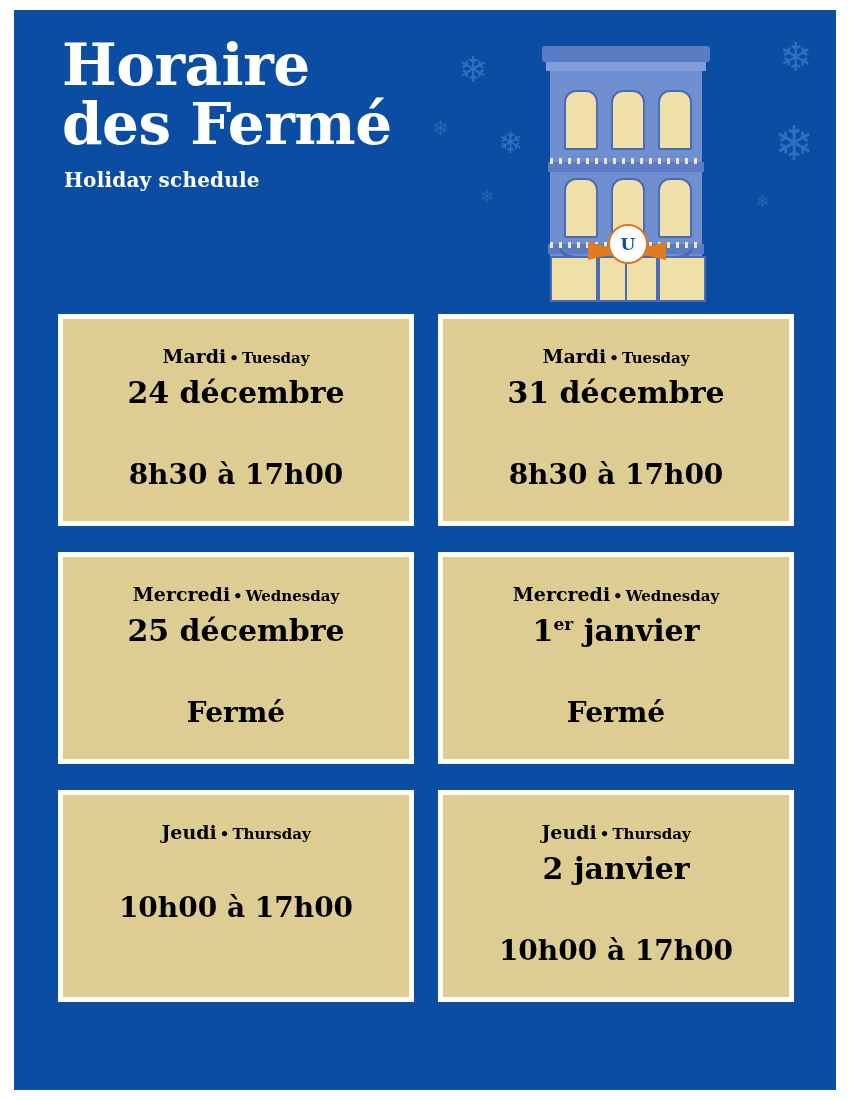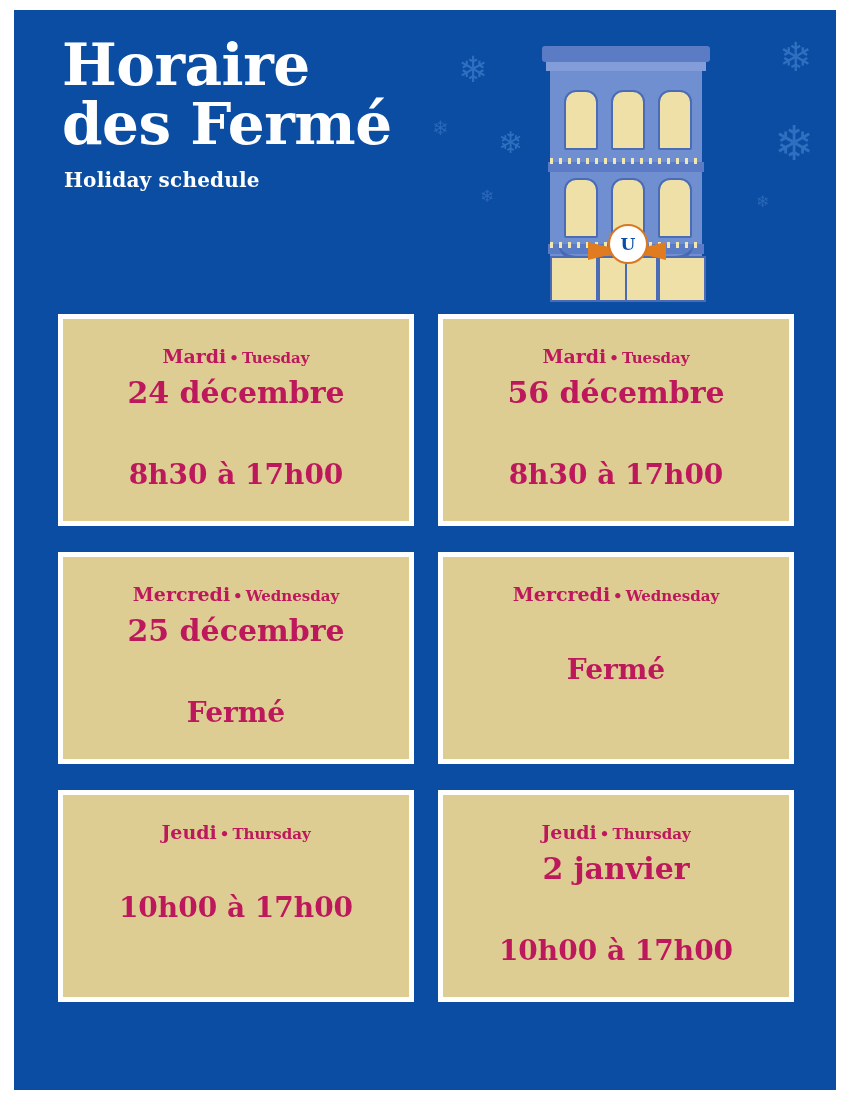--- a/index.html
+++ b/index.html
@@ -192,21 +192,21 @@
   .card {
     background: #ddcd92;
     border: 5px solid #ffffff;
     height: 212px;
     box-sizing: border-box;
     display: flex;
     flex-direction: column;
     align-items: center;
     justify-content: flex-start;
     padding-top: 26px;
-    color: #be185d;
+    color: #000000;
   }
   .card-daterow {
     font-family: "DejaVu Serif", serif;
     font-size: 19px;
     font-weight: bold;
     letter-spacing: 0;
     white-space: nowrap;
   }
   .card-daterow .en {
     font-size: 15px;
@@ -293,36 +293,37 @@
         <span>Mardi</span><span class="dot">•</span><span class="en">Tuesday</span>
       </div>
       <div class="card-date">24 décembre</div>
       <div class="card-hours">8h30 à 17h00</div>
     </div>
 
     <div class="card">
       <div class="card-daterow">
         <span>Mardi</span><span class="dot">•</span><span class="en">Tuesday</span>
       </div>
-      <div class="card-date">56 décembre</div>
+      <div class="card-date">31 décembre</div>
       <div class="card-hours">8h30 à 17h00</div>
     </div>
 
     <div class="card">
       <div class="card-daterow">
         <span>Mercredi</span><span class="dot">•</span><span class="en">Wednesday</span>
       </div>
       <div class="card-date">25 décembre</div>
       <div class="card-hours">Fermé</div>
     </div>
 
     <div class="card">
       <div class="card-daterow">
         <span>Mercredi</span><span class="dot">•</span><span class="en">Wednesday</span>
       </div>
+      <div class="card-date"><span>1</span><sup>er</sup><span> janvier</span></div>
       <div class="card-hours">Fermé</div>
     </div>
 
     <div class="card">
       <div class="card-daterow">
         <span>Jeudi</span><span class="dot">•</span><span class="en">Thursday</span>
       </div>
       <div class="card-hours">10h00 à 17h00</div>
     </div>
 

